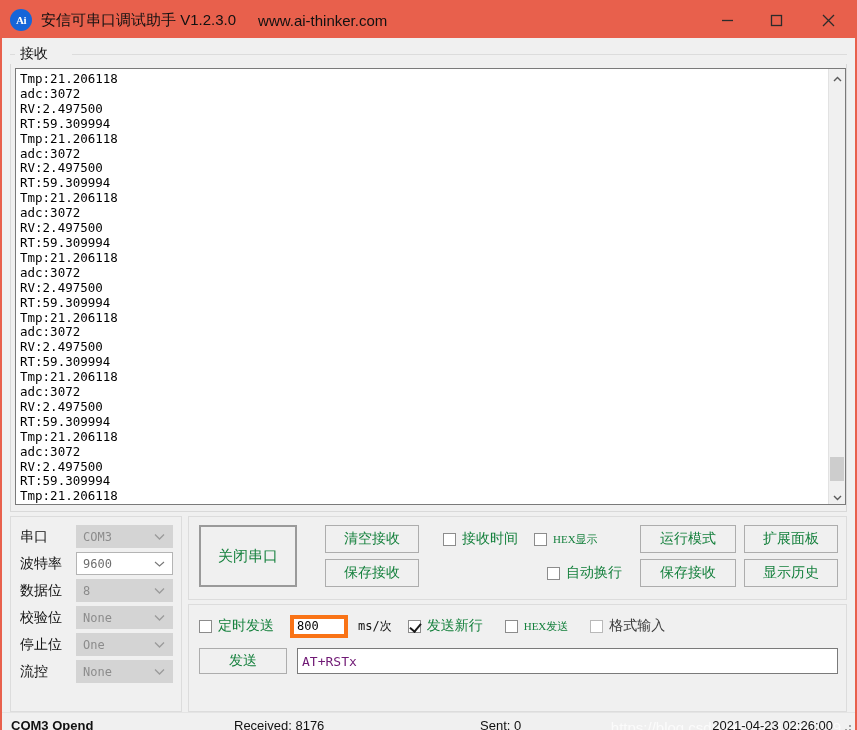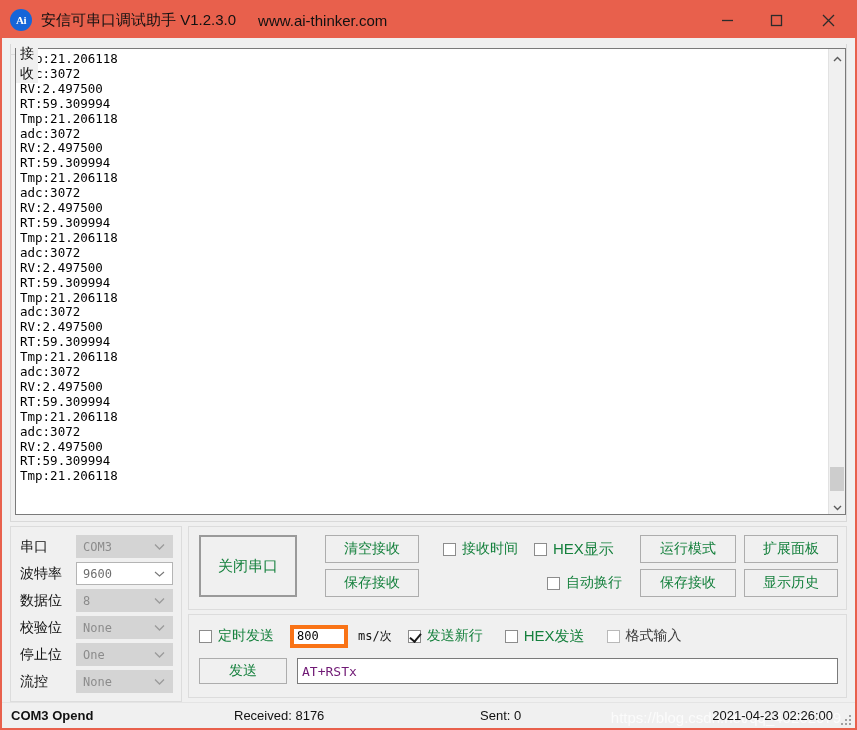--- a/index.html
+++ b/index.html
@@ -49,21 +49,21 @@
     display: flex; align-items: center; justify-content: center;
     color: #2b2b2b;
   }
   .win-btn svg { display:block; }
   .win-btn.close { width: 54px; }
   
   .recv-group {
     margin: 6px 8px 0 8px;
     position: relative;
     flex: 1 1 auto;
-    display: flex; flex-direction: row;
+    display: flex; flex-direction: column;
   }
   .recv-legend-row {
     height: 20px; position: relative;
   }
   .recv-legend-row .line-left {
     position:absolute; left:0; top:10px; width:5px; height:1px; background:#dcdcdc;
   }
   .recv-legend {
     position: absolute; left: 6px; top: -1px;
     font-size: 14px; color: #111; background: #f0f0f0;
@@ -207,27 +207,27 @@
   .chk.light .box { border-color: #b9b9b9; }
   .chk.light { color: #3a3a3a; }
   .chk .box.checked::after {
     content: "";
     position: absolute; left: 3px; top: 0px;
     width: 5px; height: 9px;
     border-right: 2px solid #1a1a1a;
     border-bottom: 2px solid #1a1a1a;
     transform: rotate(40deg);
   }
-  .chk.mono { font-family: Liberation Sans, sans-serif; font-size: 15px; }
+  .chk.mono { font-family: Liberation Serif, serif; font-size: 11px; }
   .mode-btns { display:flex; flex-direction:column; gap:6px; margin-left: 18px; flex:0 0 auto;}
   .btn-md { width: 96px; height: 28px; }
   .far-btns { display:flex; flex-direction:column; gap:6px; margin-left: auto; flex:0 0 auto;}
   .btn-far { width: 94px; height: 28px; }
   
-  .send-panel { padding: 8px 8px 8px 10px; height: 84px; }
+  .send-panel { padding: 8px 8px 8px 10px; height: 108px; }
   .send-row1 { display:flex; align-items:center; height: 26px; }
   .interval-input {
     width: 58px; height: 23px;
     border: 4px solid #f97316;
     background: #fff;
     font-family: "DejaVu Sans Mono", monospace;
     font-size: 12px; color: #000;
     padding-left: 3px;
     margin-left: 16px;
     display:flex; align-items:center;

